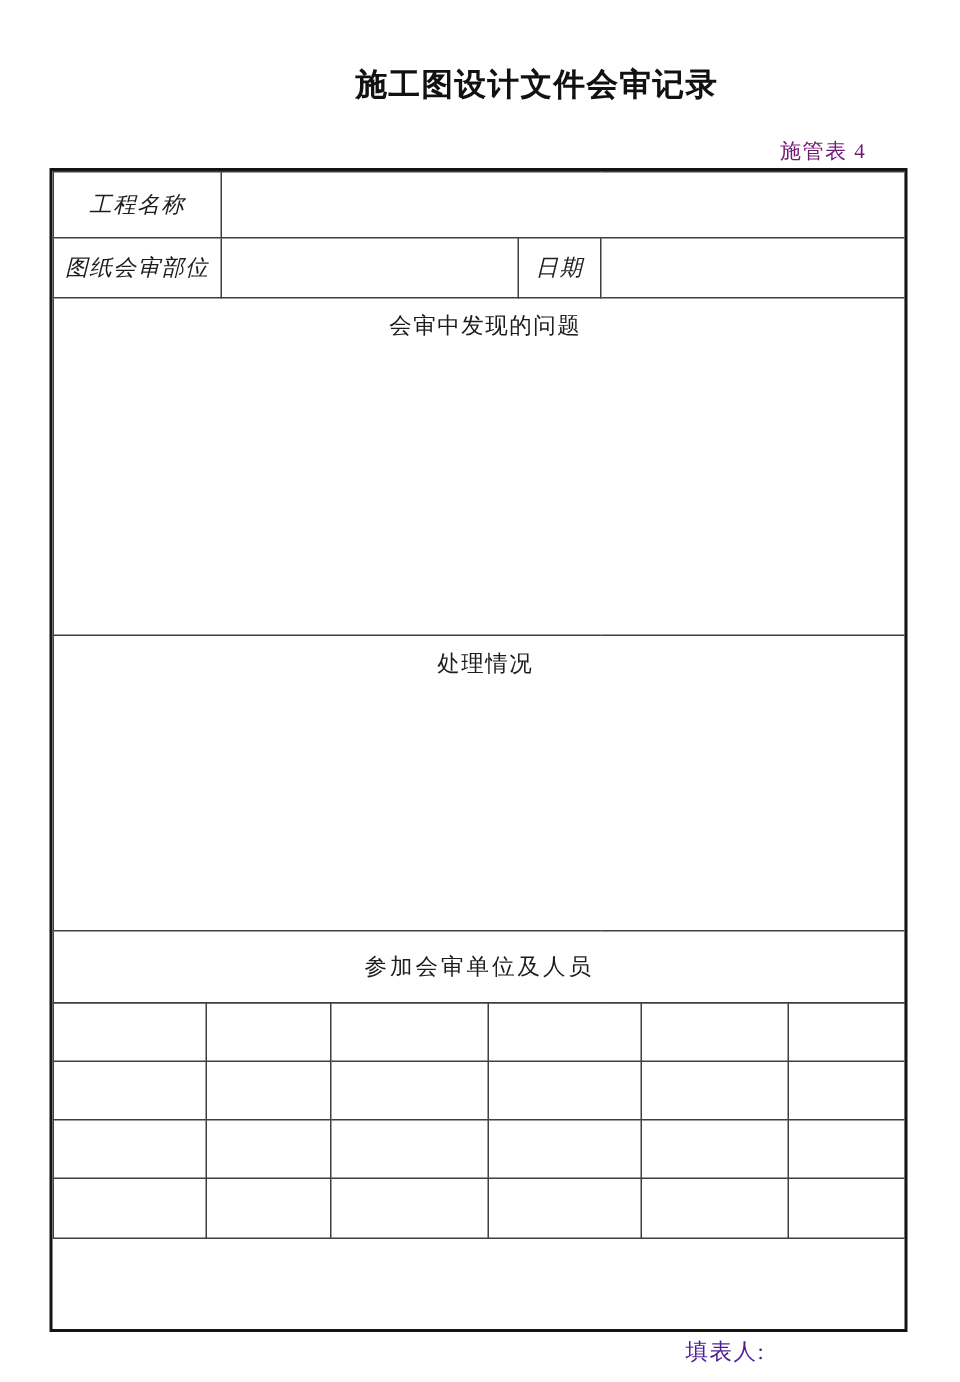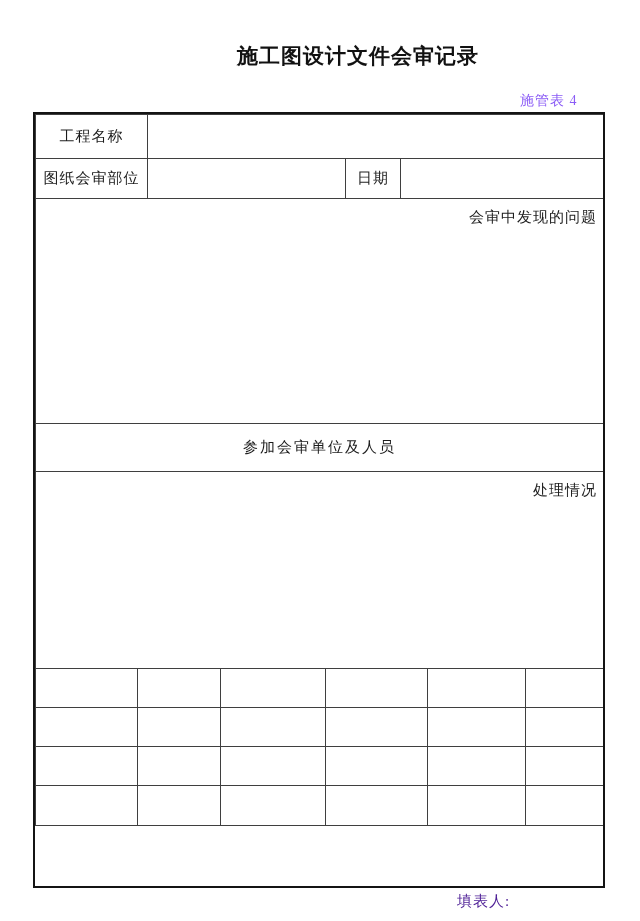--- a/index.html
+++ b/index.html
@@ -20,21 +20,21 @@
     font-weight:bold;
     font-size:21px;
     letter-spacing:1px;
     color:#111;
   }
   .form-code{
     position:absolute;
     left:520px; top:92px;
     font-size:14px;
     letter-spacing:1px;
-    color:#8b5cf6;
+    color:#701a75;
   }
   .sheet{
     position:absolute;
     left:33px; top:112px;
     width:572px; height:776px;
     box-sizing:border-box;
     border:2px solid #141414;
     overflow:hidden;
     background:#fff;
   }
@@ -44,22 +44,22 @@
     width:568px;
   }
   td{
     border:1px solid #3f3f3f;
     font-size:15px;
     letter-spacing:1px;
     color:#1c1c1c;
     padding:0;
     overflow:hidden;
   }
-  .c{ text-align:center; vertical-align:middle; }
-  .tl{ text-align:right; vertical-align:top; padding:9px 6px 0 14px; }
+  .c{ text-align:center; vertical-align:middle;font-style:italic; }
+  .tl{ text-align:center; vertical-align:top; padding:9px 6px 0 14px; }
   .sec-title{ text-align:center; vertical-align:middle; letter-spacing:2px; }
   .filler{
     position:absolute;
     left:457px; top:892px;
     font-size:15px;
     letter-spacing:1px;
     color:#4c1d95;
   }
 </style>
 </head>
@@ -84,25 +84,25 @@
     </tr>
     <tr style="height:40px">
       <td class="c">图纸会审部位</td>
       <td></td>
       <td class="c">日期</td>
       <td></td>
     </tr>
     <tr style="height:225px">
       <td colspan="4" class="tl">会审中发现的问题</td>
     </tr>
+    <tr style="height:197px">
+      <td colspan="4" class="tl">处理情况</td>
+    </tr>
     <tr style="height:48px">
       <td colspan="4" class="sec-title">参加会审单位及人员</td>
-    </tr>
-    <tr style="height:197px">
-      <td colspan="4" class="tl">处理情况</td>
     </tr>
   </tbody>
     </table>
 
   <table style="margin-top:-1px">
     <colgroup>
       <col style="width:102px">
         <col style="width:83px">
         <col style="width:105px">
         <col style="width:102px">

